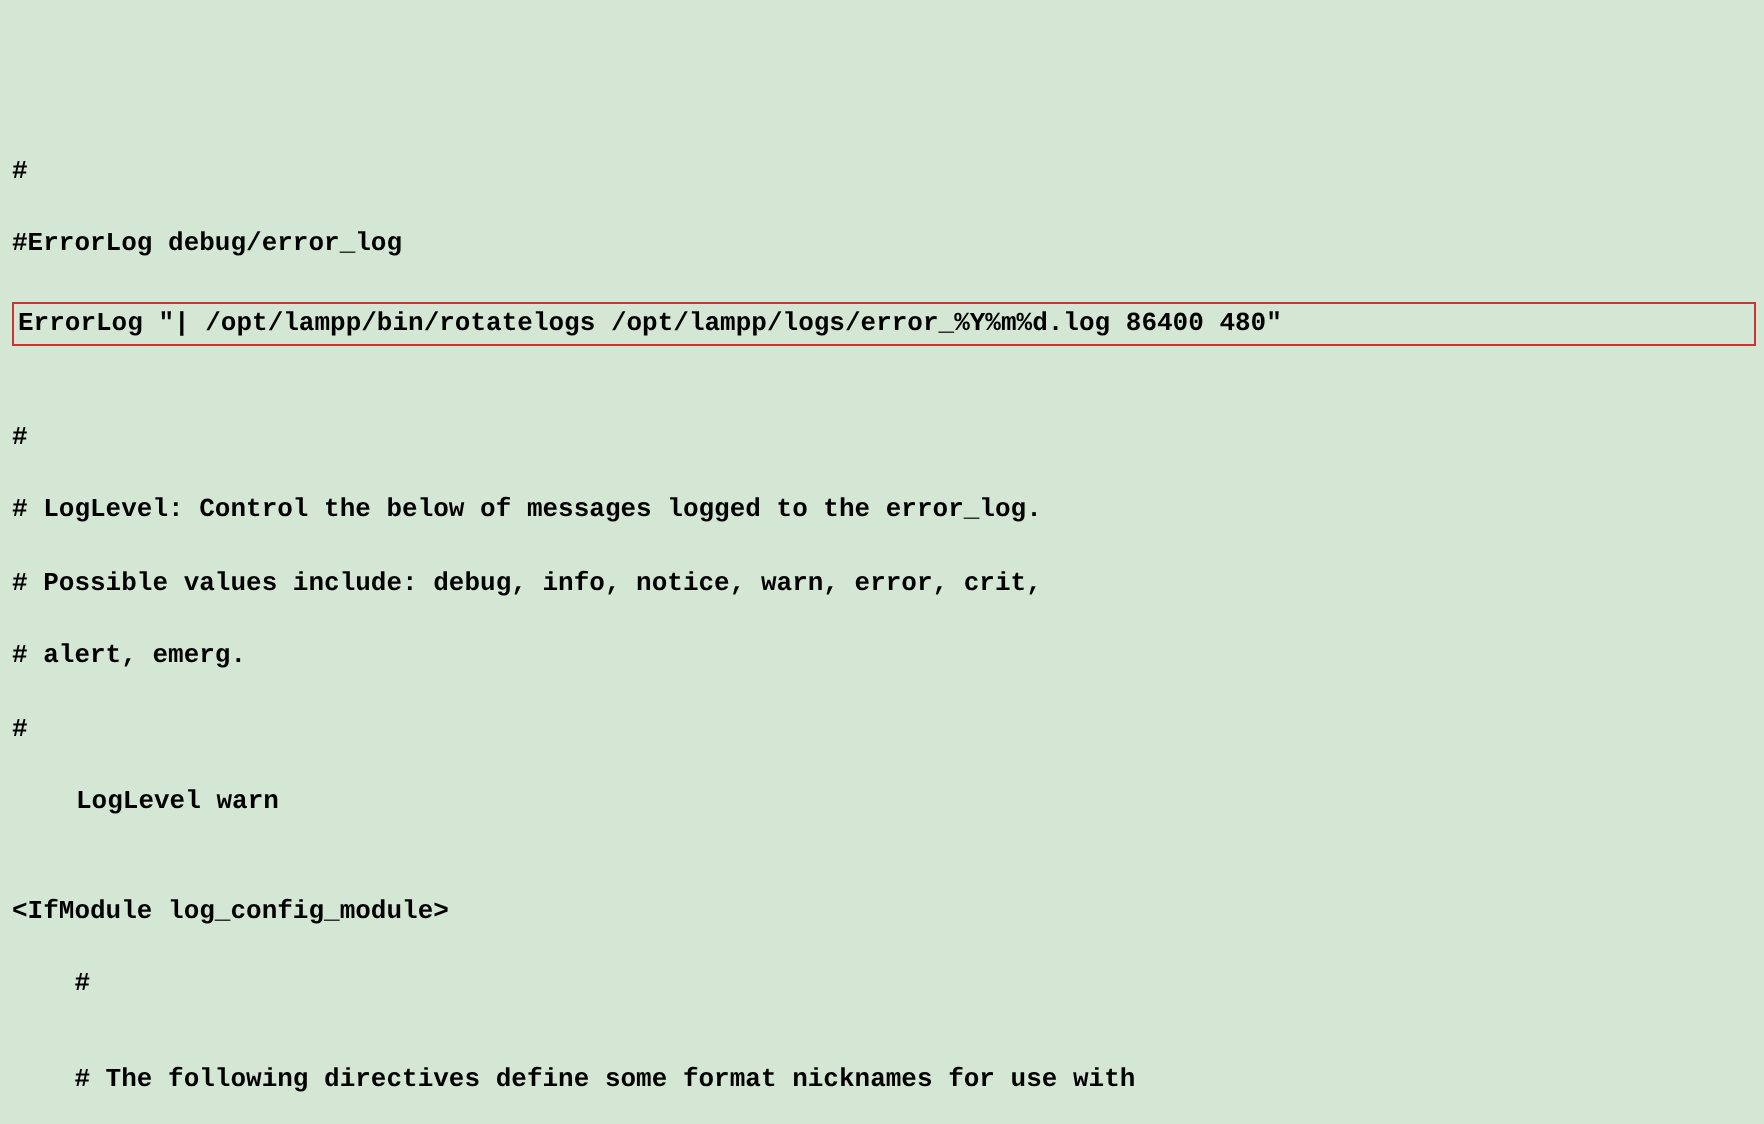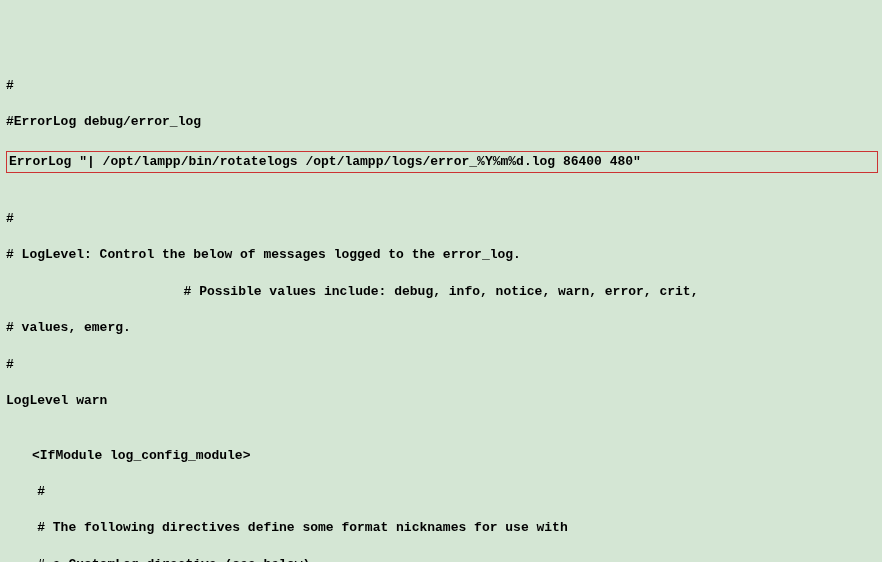--- a/index.html
+++ b/index.html
@@ -33,28 +33,28 @@
 <body>
 
 
 
 <span class="line" style="display: block;">#</span>
 <span class="line" style="display: block;">#ErrorLog debug/error_log</span>
 <span class="highlight-box"><span class="line">ErrorLog "| /opt/lampp/bin/rotatelogs /opt/lampp/logs/error_%Y%m%d.log 86400 480"</span></span>
 <span class="line" style="display: block;"></span>
 <span class="line" style="display: block;">#</span>
 <span class="line" style="display: block;"># LogLevel: Control the below of messages logged to the error_log.</span>
-<span class="line" style="display: block; text-align: center;"># Possible values include: debug, info, notice, warn, error, crit,</span>
-<span class="line" style="display: block;"># values, emerg.</span>
+<span class="line" style="display: block;"># Possible values include: debug, info, notice, warn, error, crit,</span>
+<span class="line" style="display: block;"># alert, emerg.</span>
 <span class="line" style="display: block;">#</span>
-<span class="line" style="display: block;">LogLevel warn</span>
+<span class="line" style="display: block; margin-left: 32px;">LogLevel warn</span>
 <span class="line" style="display: block;"></span>
-<span class="line" style="display: block; margin-left: 26px;">&lt;IfModule log_config_module&gt;</span>
+<span class="line" style="display: block;">&lt;IfModule log_config_module&gt;</span>
 <span class="line" style="display: block;">    #</span>
-<span class="line" style="display: block;">    # The following directives define some format nicknames for use with</span>
+<span class="line" style="display: block; margin-top: 12px;">    # The following directives define some format nicknames for use with</span>
 <span class="line" style="display: block;">    # a CustomLog directive (see below).</span>
 
 
 
 <span class="line" style="display: block;"></span>
 
 
 
 
 <span class="line" style="display: block;"></span>

